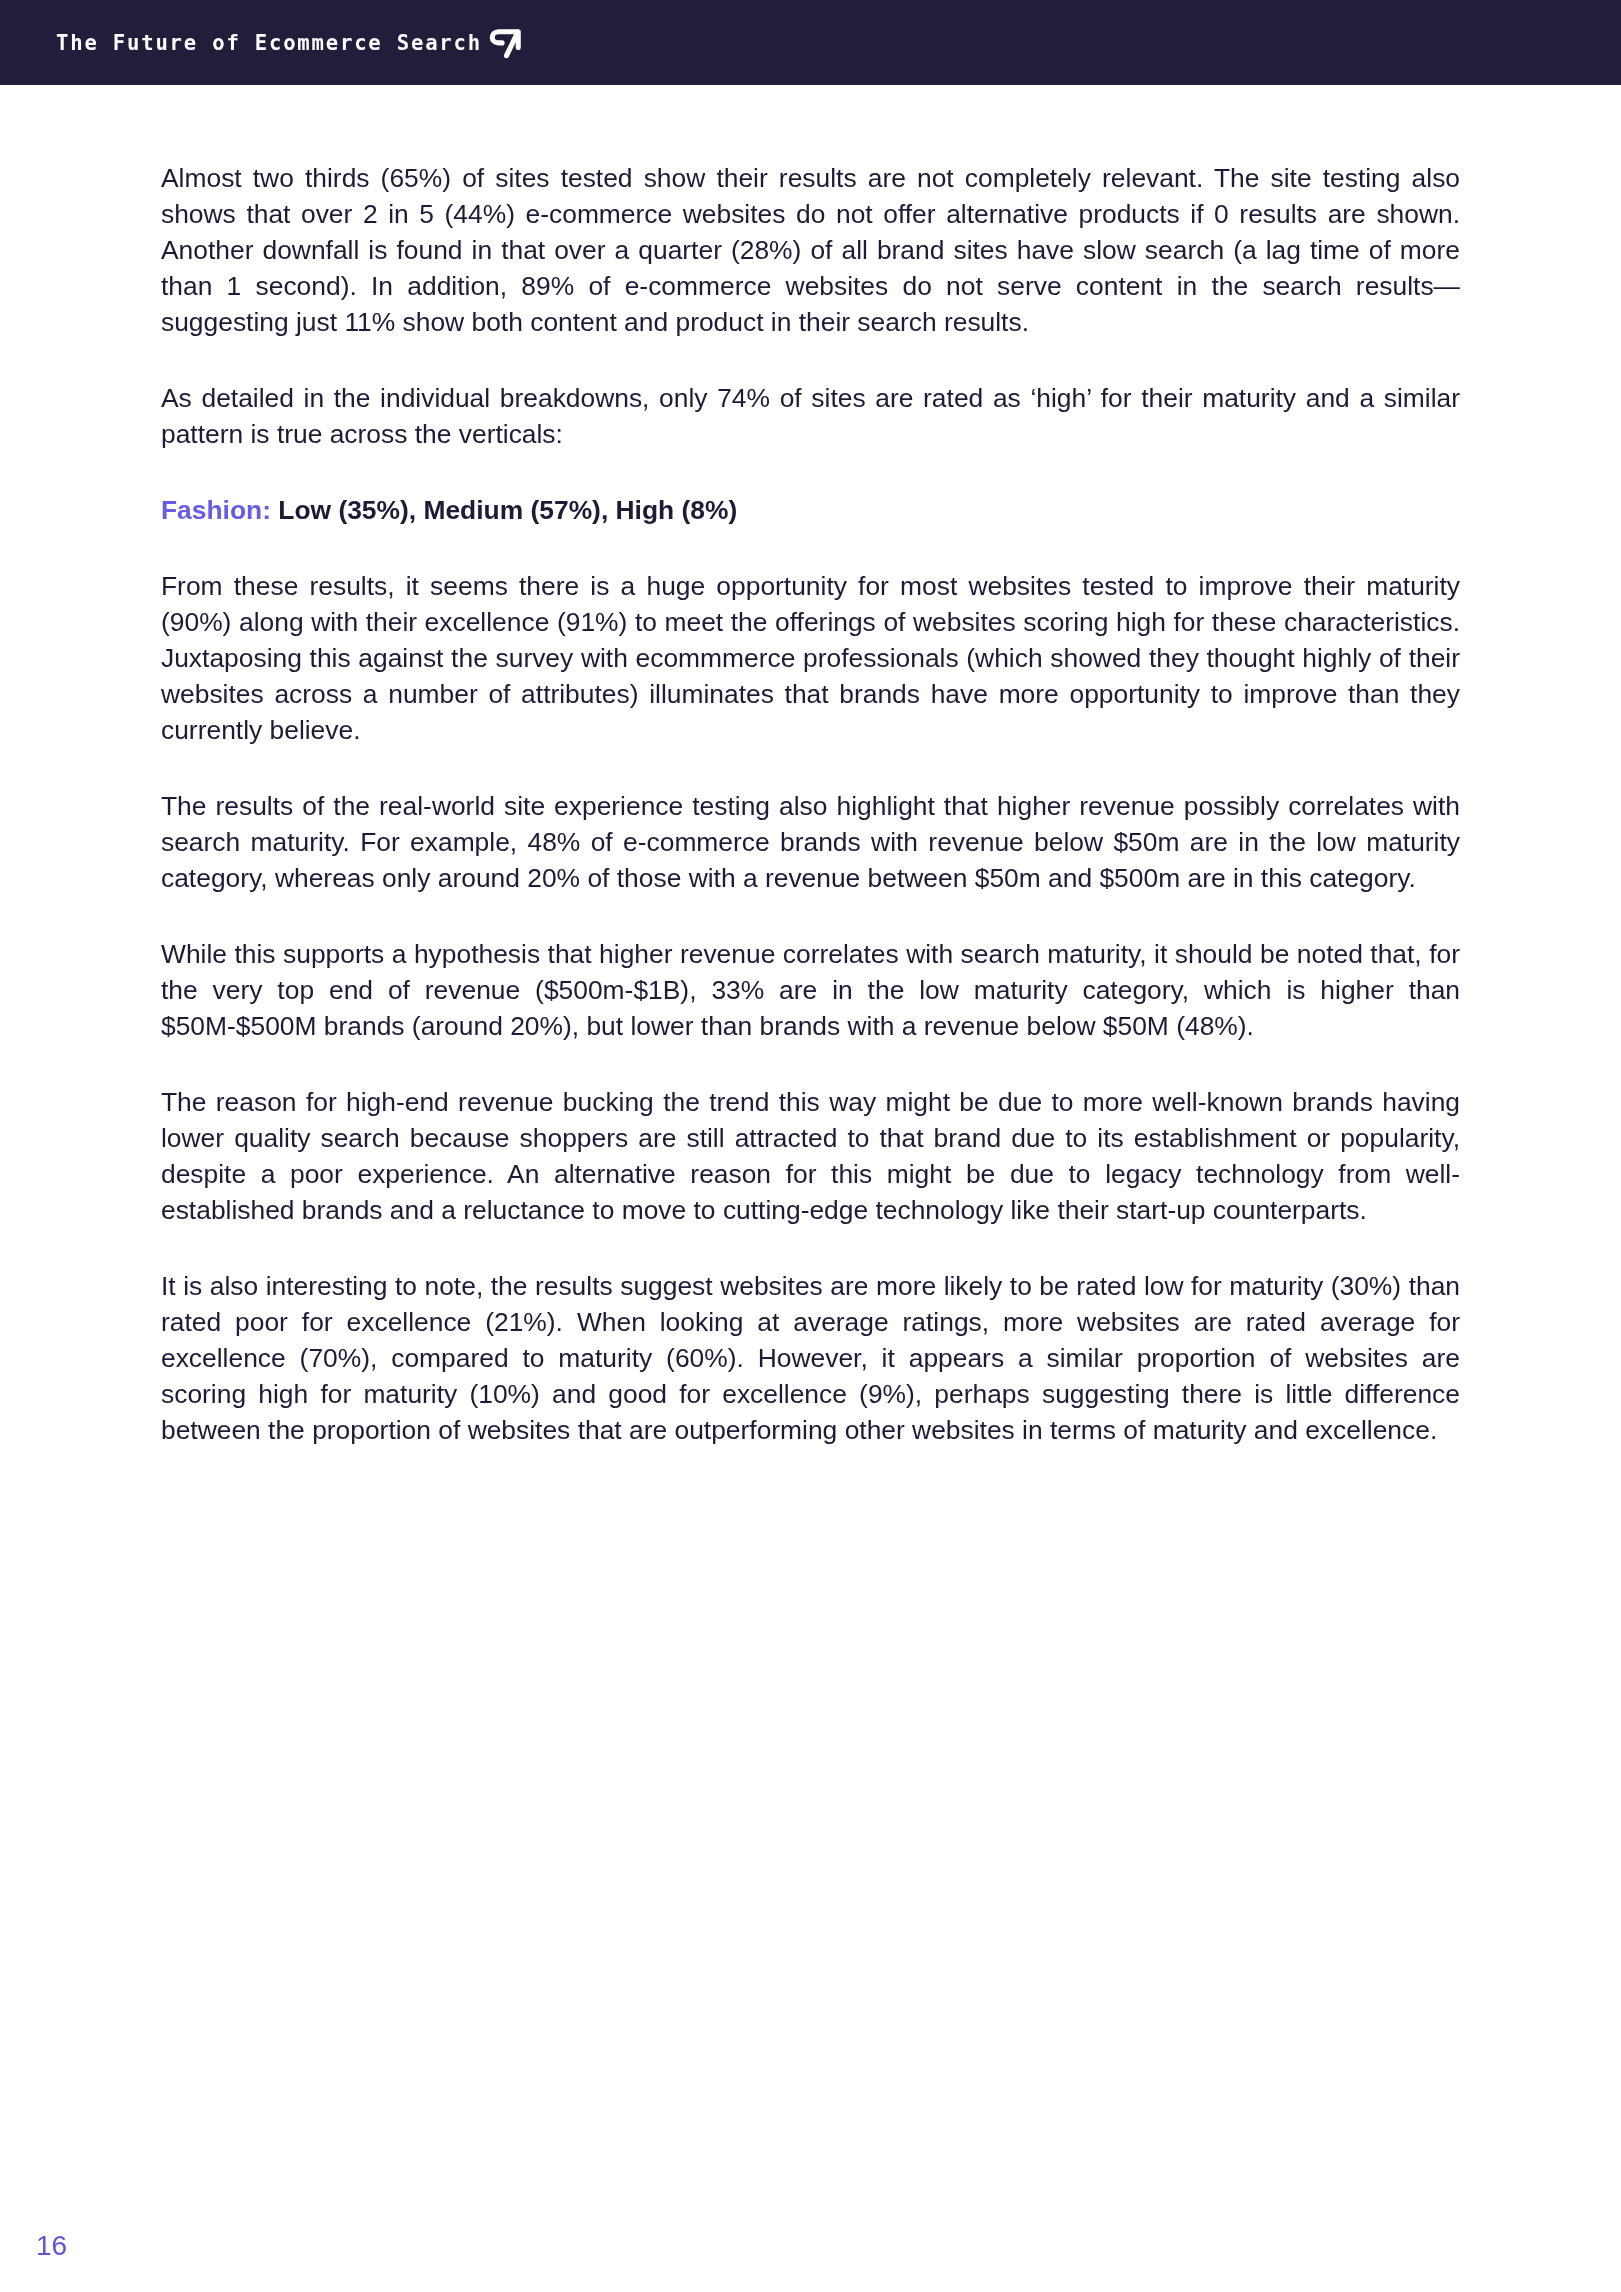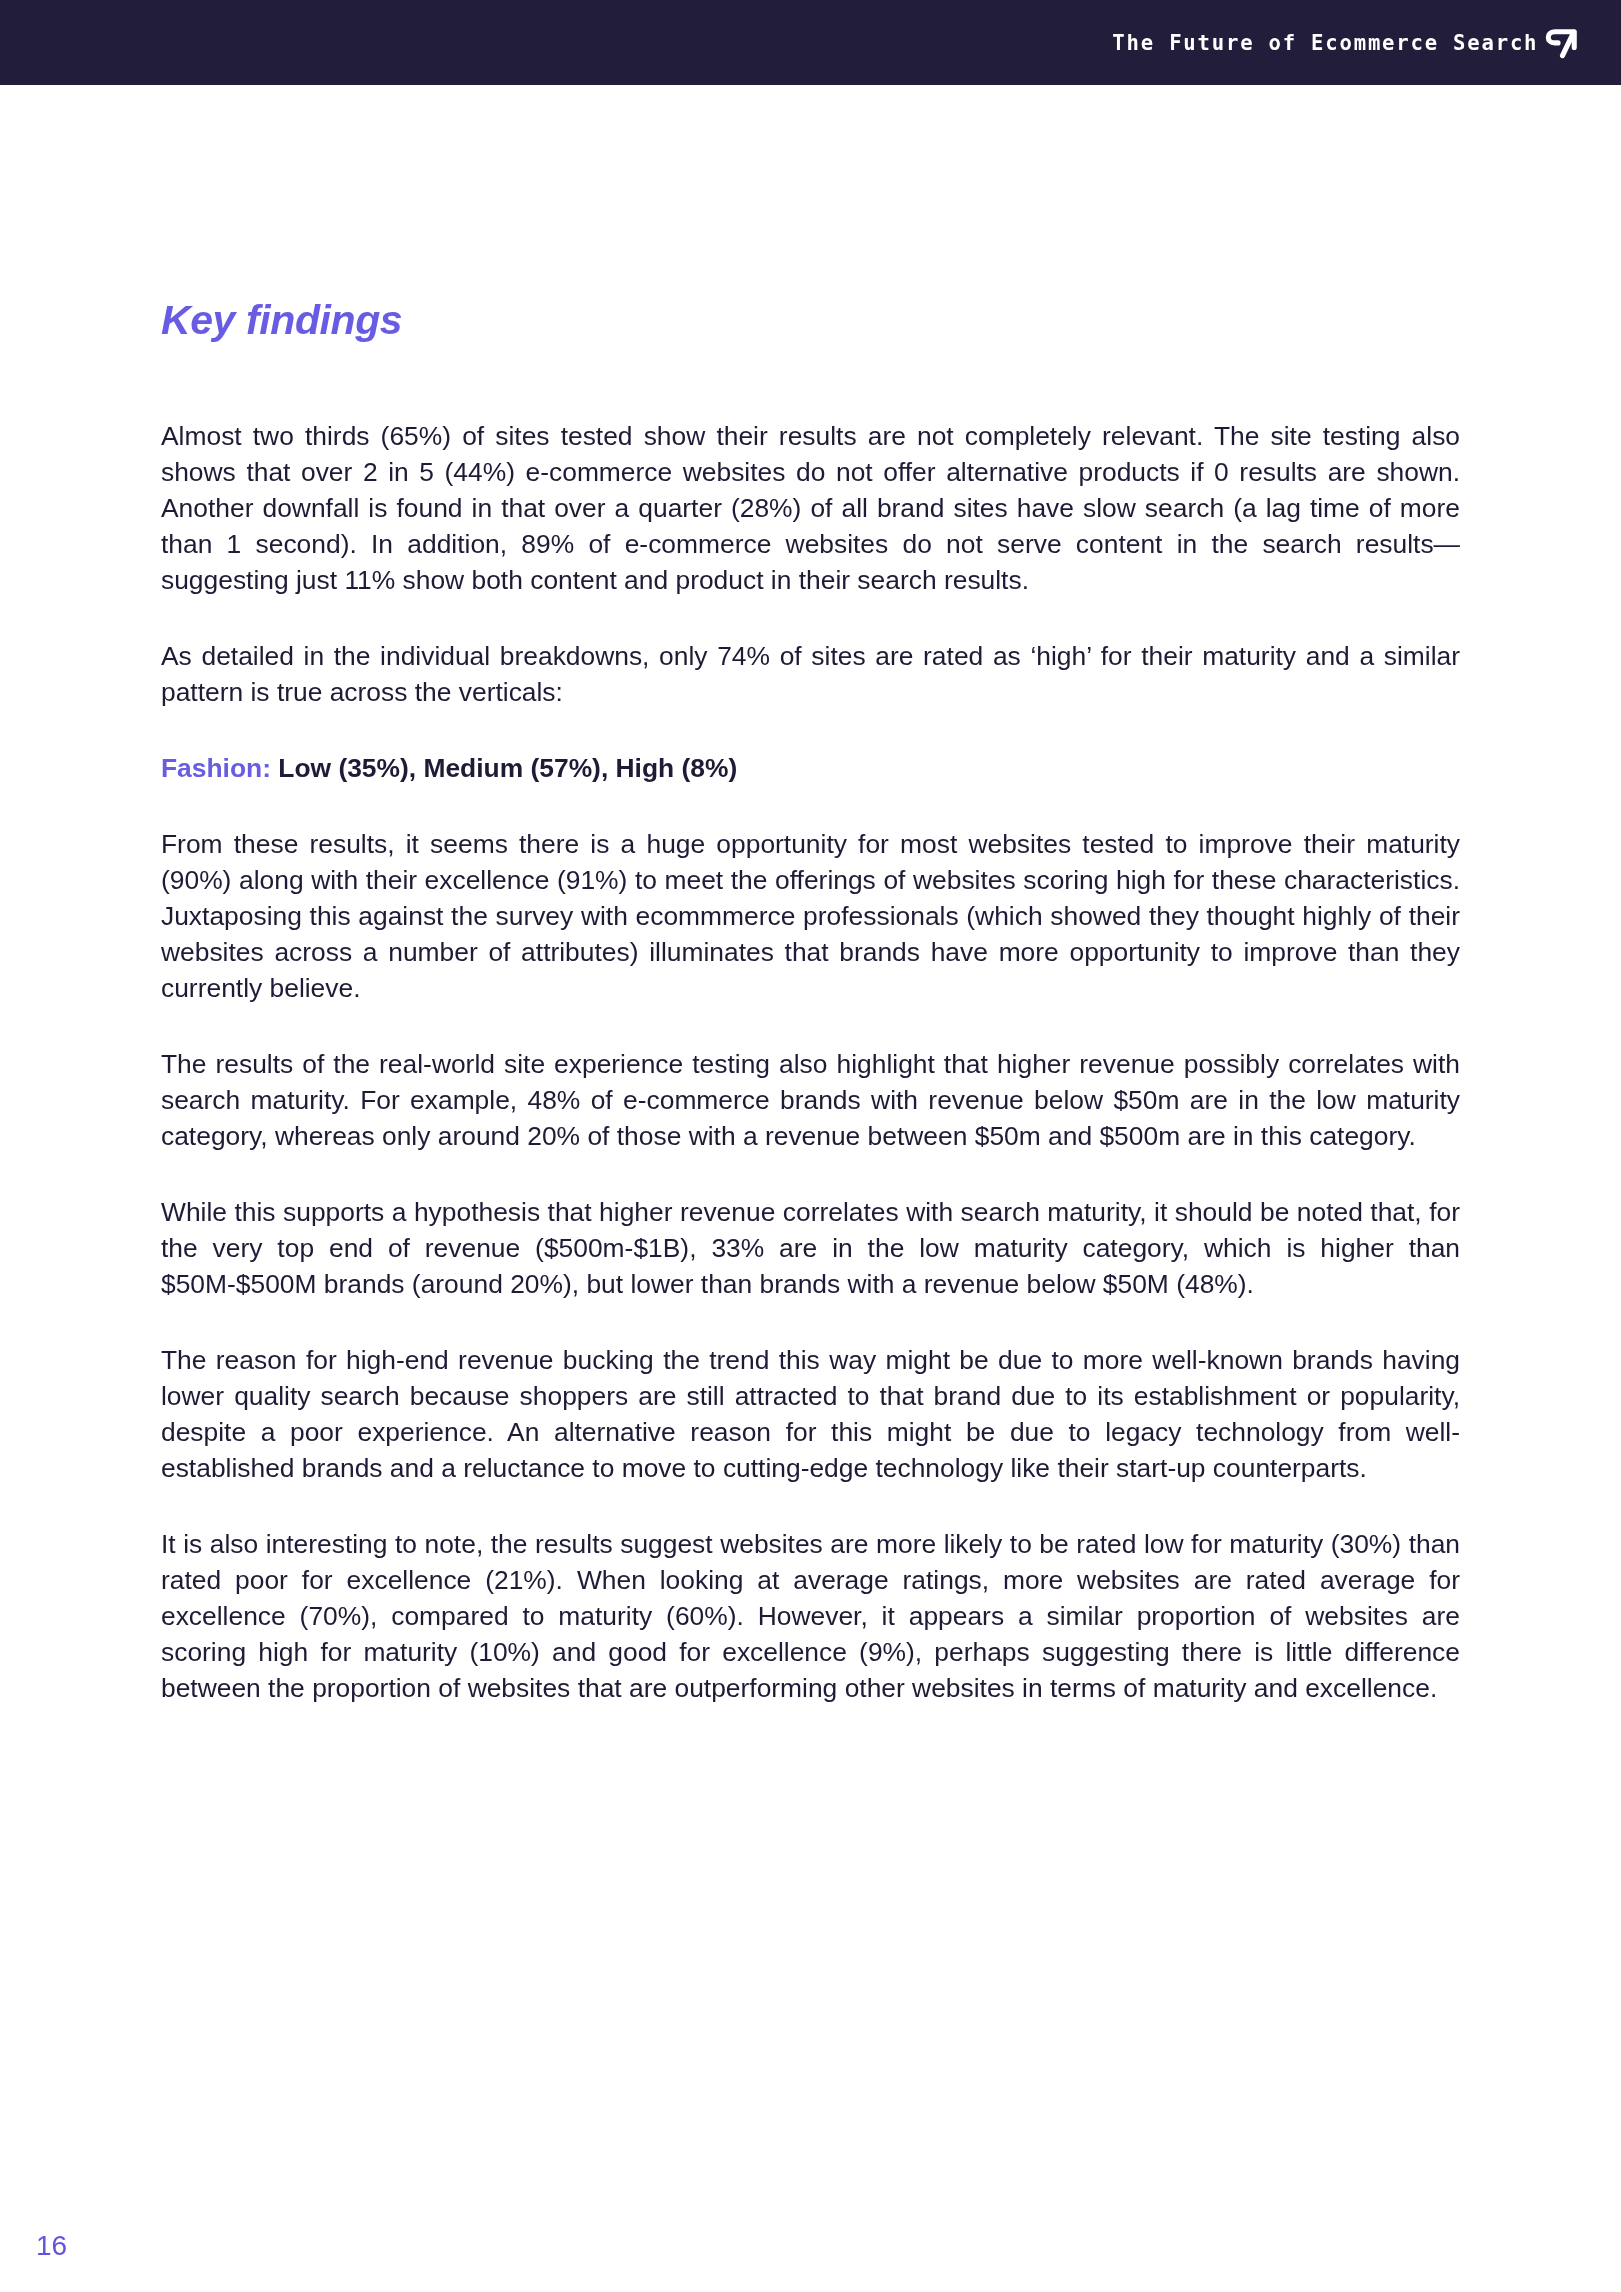--- a/index.html
+++ b/index.html
@@ -17,21 +17,21 @@
   }
   
   .header {
     position: absolute;
     top: 0; left: 0;
     width: 100%;
     height: 85px;
     background: #211d3a;
     display: flex;
     align-items: center;
-    justify-content: flex-end;
+    justify-content: flex-start;
     box-sizing: border-box;
     padding: 0 19.7px 0 56px;
   }
   .header-title {
     color: #ffffff;
     font-family: "DejaVu Sans Mono", monospace;
     font-size: 20.6px;
     font-weight: 700;
     letter-spacing: 1.8px;
     white-space: nowrap;
@@ -103,21 +103,20 @@
     <span class="header-logo">
       <svg width="47" height="47" viewBox="0 0 48 48" fill="none">
         <path d="M37 29 V13 H17 C12.6 13 10.5 16 10.5 18.8 C10.5 21.8 12.8 24.4 17 24.4 H20.5" stroke="#ffffff" stroke-width="5.2" stroke-linecap="round" stroke-linejoin="round"></path>
         <path d="M36.5 13.5 L25 37.5" stroke="#ffffff" stroke-width="5.2" stroke-linecap="round"></path>
       </svg>
     </span>
   </div>
 
   <div class="content">
 
-    <h1 class="section-heading">Key findings</h1>
 
     <p class="body-para first">Almost two thirds (65%) of sites tested show their results are not completely relevant. The site testing also shows that over 2 in 5 (44%) e-commerce websites do not offer alternative products if 0 results are shown. Another downfall is found in that over a quarter (28%) of all brand sites have slow search (a lag time of more than 1 second). In addition, 89% of e-commerce websites do not serve content in the search results—suggesting just 11% show both content and product in their search results.</p>
 
     <p class="body-para">As detailed in the individual breakdowns, only 74% of sites are rated as ‘high’ for their maturity and a similar pattern is true across the verticals:</p>
 
     <div class="verticals">
       <div class="vertical-row">
         <span class="vertical-label">Fashion:</span><span> Low (35%), Medium (57%), High (8%)</span>
       </div>
     </div>

